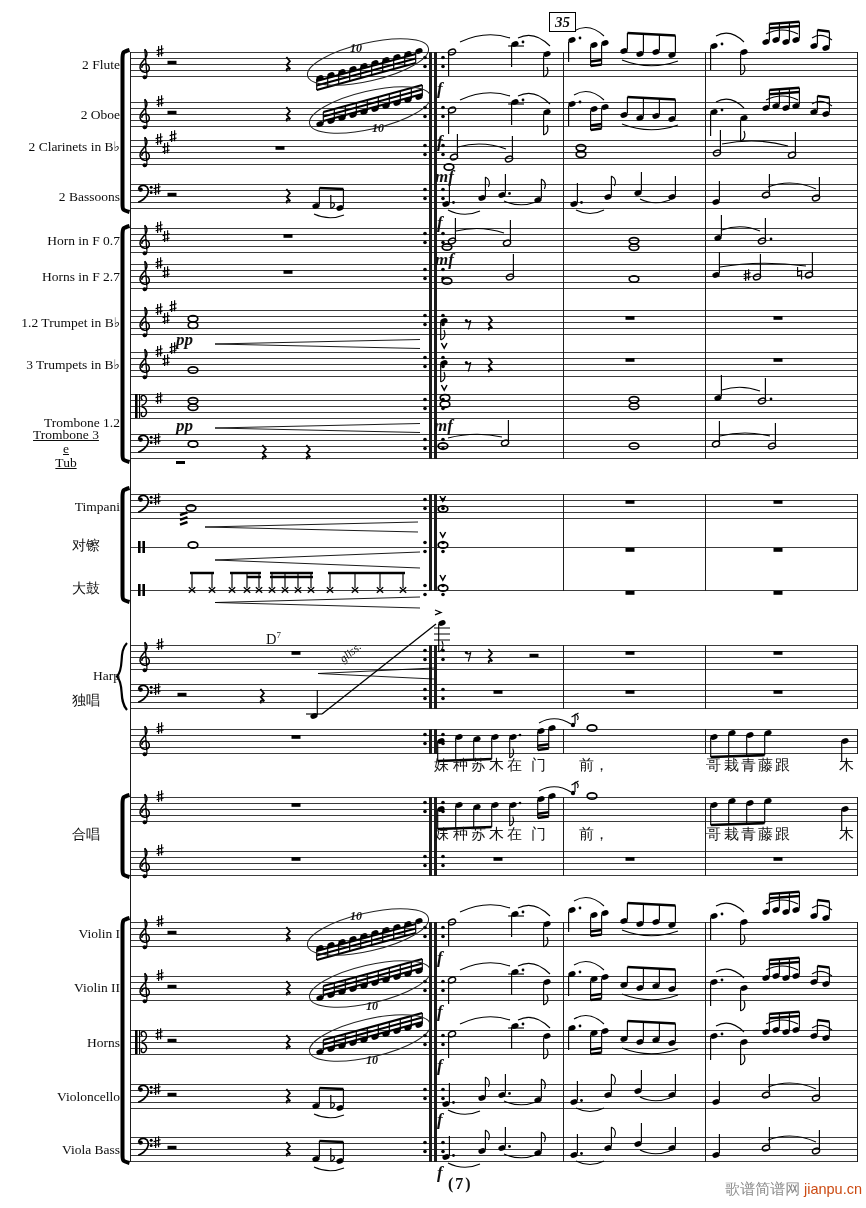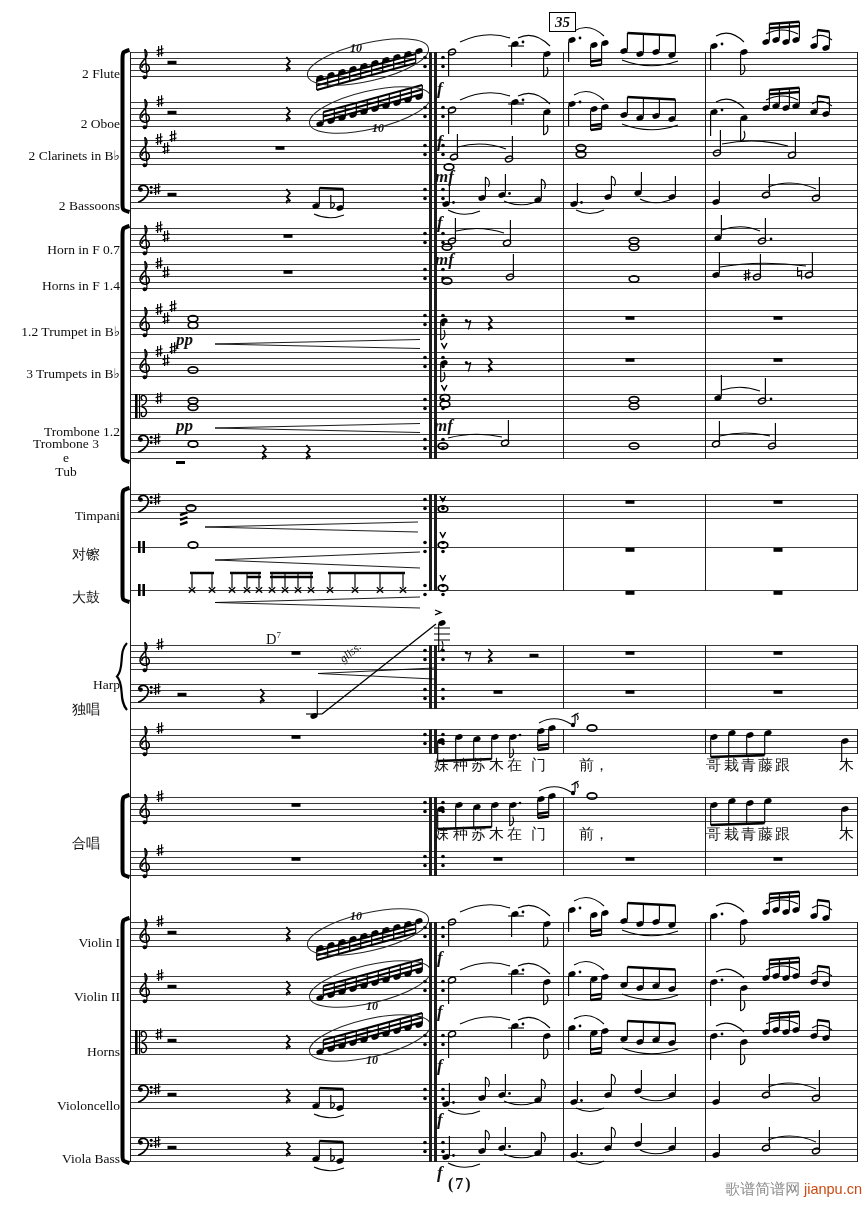--- a/index.html
+++ b/index.html
@@ -6,23 +6,23 @@
   .page{position:relative;width:866px;height:1208px;background:#fff;overflow:hidden;
         font-family:"Liberation Serif",serif;color:#111;}
   
   .staff{position:absolute;left:130px;width:728px;height:25px;
          background:repeating-linear-gradient(to bottom,#3b3b3b 0,#3b3b3b 1px,transparent 1px,transparent 6px);}
   .sline{position:absolute;left:130px;width:728px;height:1px;background:#3b3b3b;}
   
   .bar{position:absolute;width:1.2px;background:#1c1c1c;}
   .bar.th{width:2.6px;}
   
-  .inst{position:absolute;left:2px;width:118px;text-align:right;font-size:13.5px;line-height:1.02;color:#0d0d0d;margin-top:9px;}
+  .inst{position:absolute;left:2px;width:118px;text-align:right;font-size:13.5px;line-height:1.02;color:#0d0d0d;}
   .inst.zh{width:98px;font-size:14px;}
-  .inst.ctr{text-align:center;left:18px;width:96px;line-height:1.05;}
+  .inst.ctr{text-align:center;left:18px;width:96px;line-height:1.05;text-decoration:underline;}
   
   .dyn{position:absolute;font-style:italic;font-weight:bold;font-size:17px;line-height:1;}
   .tup{position:absolute;font-style:italic;font-weight:bold;font-size:12px;line-height:1;}
   .lyr{position:absolute;font-size:15px;line-height:1;color:#141414;}
   .reh{position:absolute;left:549px;top:12px;border:1.6px solid #000;padding:1px 5px 0 5px;
        font-style:italic;font-weight:bold;font-size:15px;background:#fff;line-height:1.1;}
   .chord{position:absolute;left:266px;top:630px;font-size:14.5px;}
   .chord sup{font-size:9px;}
   .gliss{position:absolute;left:341px;top:654px;font-style:italic;font-size:11.5px;
          transform:rotate(-40deg);transform-origin:left center;}
@@ -717,21 +717,21 @@
         <use href="#figF" x="574" y="1155"></use>
         <use href="#figG" x="716" y="1155"></use>
     </g>
   </svg>
 
   <div class="inst" style="top:58px">2 Flute</div>
   <div class="inst" style="top:108px">2 Oboe</div>
   <div class="inst" style="top:140px">2 Clarinets in B♭</div>
   <div class="inst" style="top:190px">2 Bassoons</div>
   <div class="inst" style="top:234px">Horn in F 0.7</div>
-  <div class="inst" style="top:270px">Horns in F 1.4</div>
+  <div class="inst" style="top:270px">Horns in F 2.7</div>
   <div class="inst" style="top:316px">1.2 Trumpet in B♭</div>
   <div class="inst" style="top:358px">3 Trumpets in B♭</div>
   <div class="inst" style="top:416px">Trombone 1.2</div>
   <div class="inst ctr" style="top:428px">
     <span style="display:block">Trombone 3</span>
     <span style="display:block">e</span>
     <span style="display:block">Tub</span>
   </div>
   <div class="inst" style="top:500px">Timpani</div>
   <div class="inst zh" style="top:539px">对镲</div>

